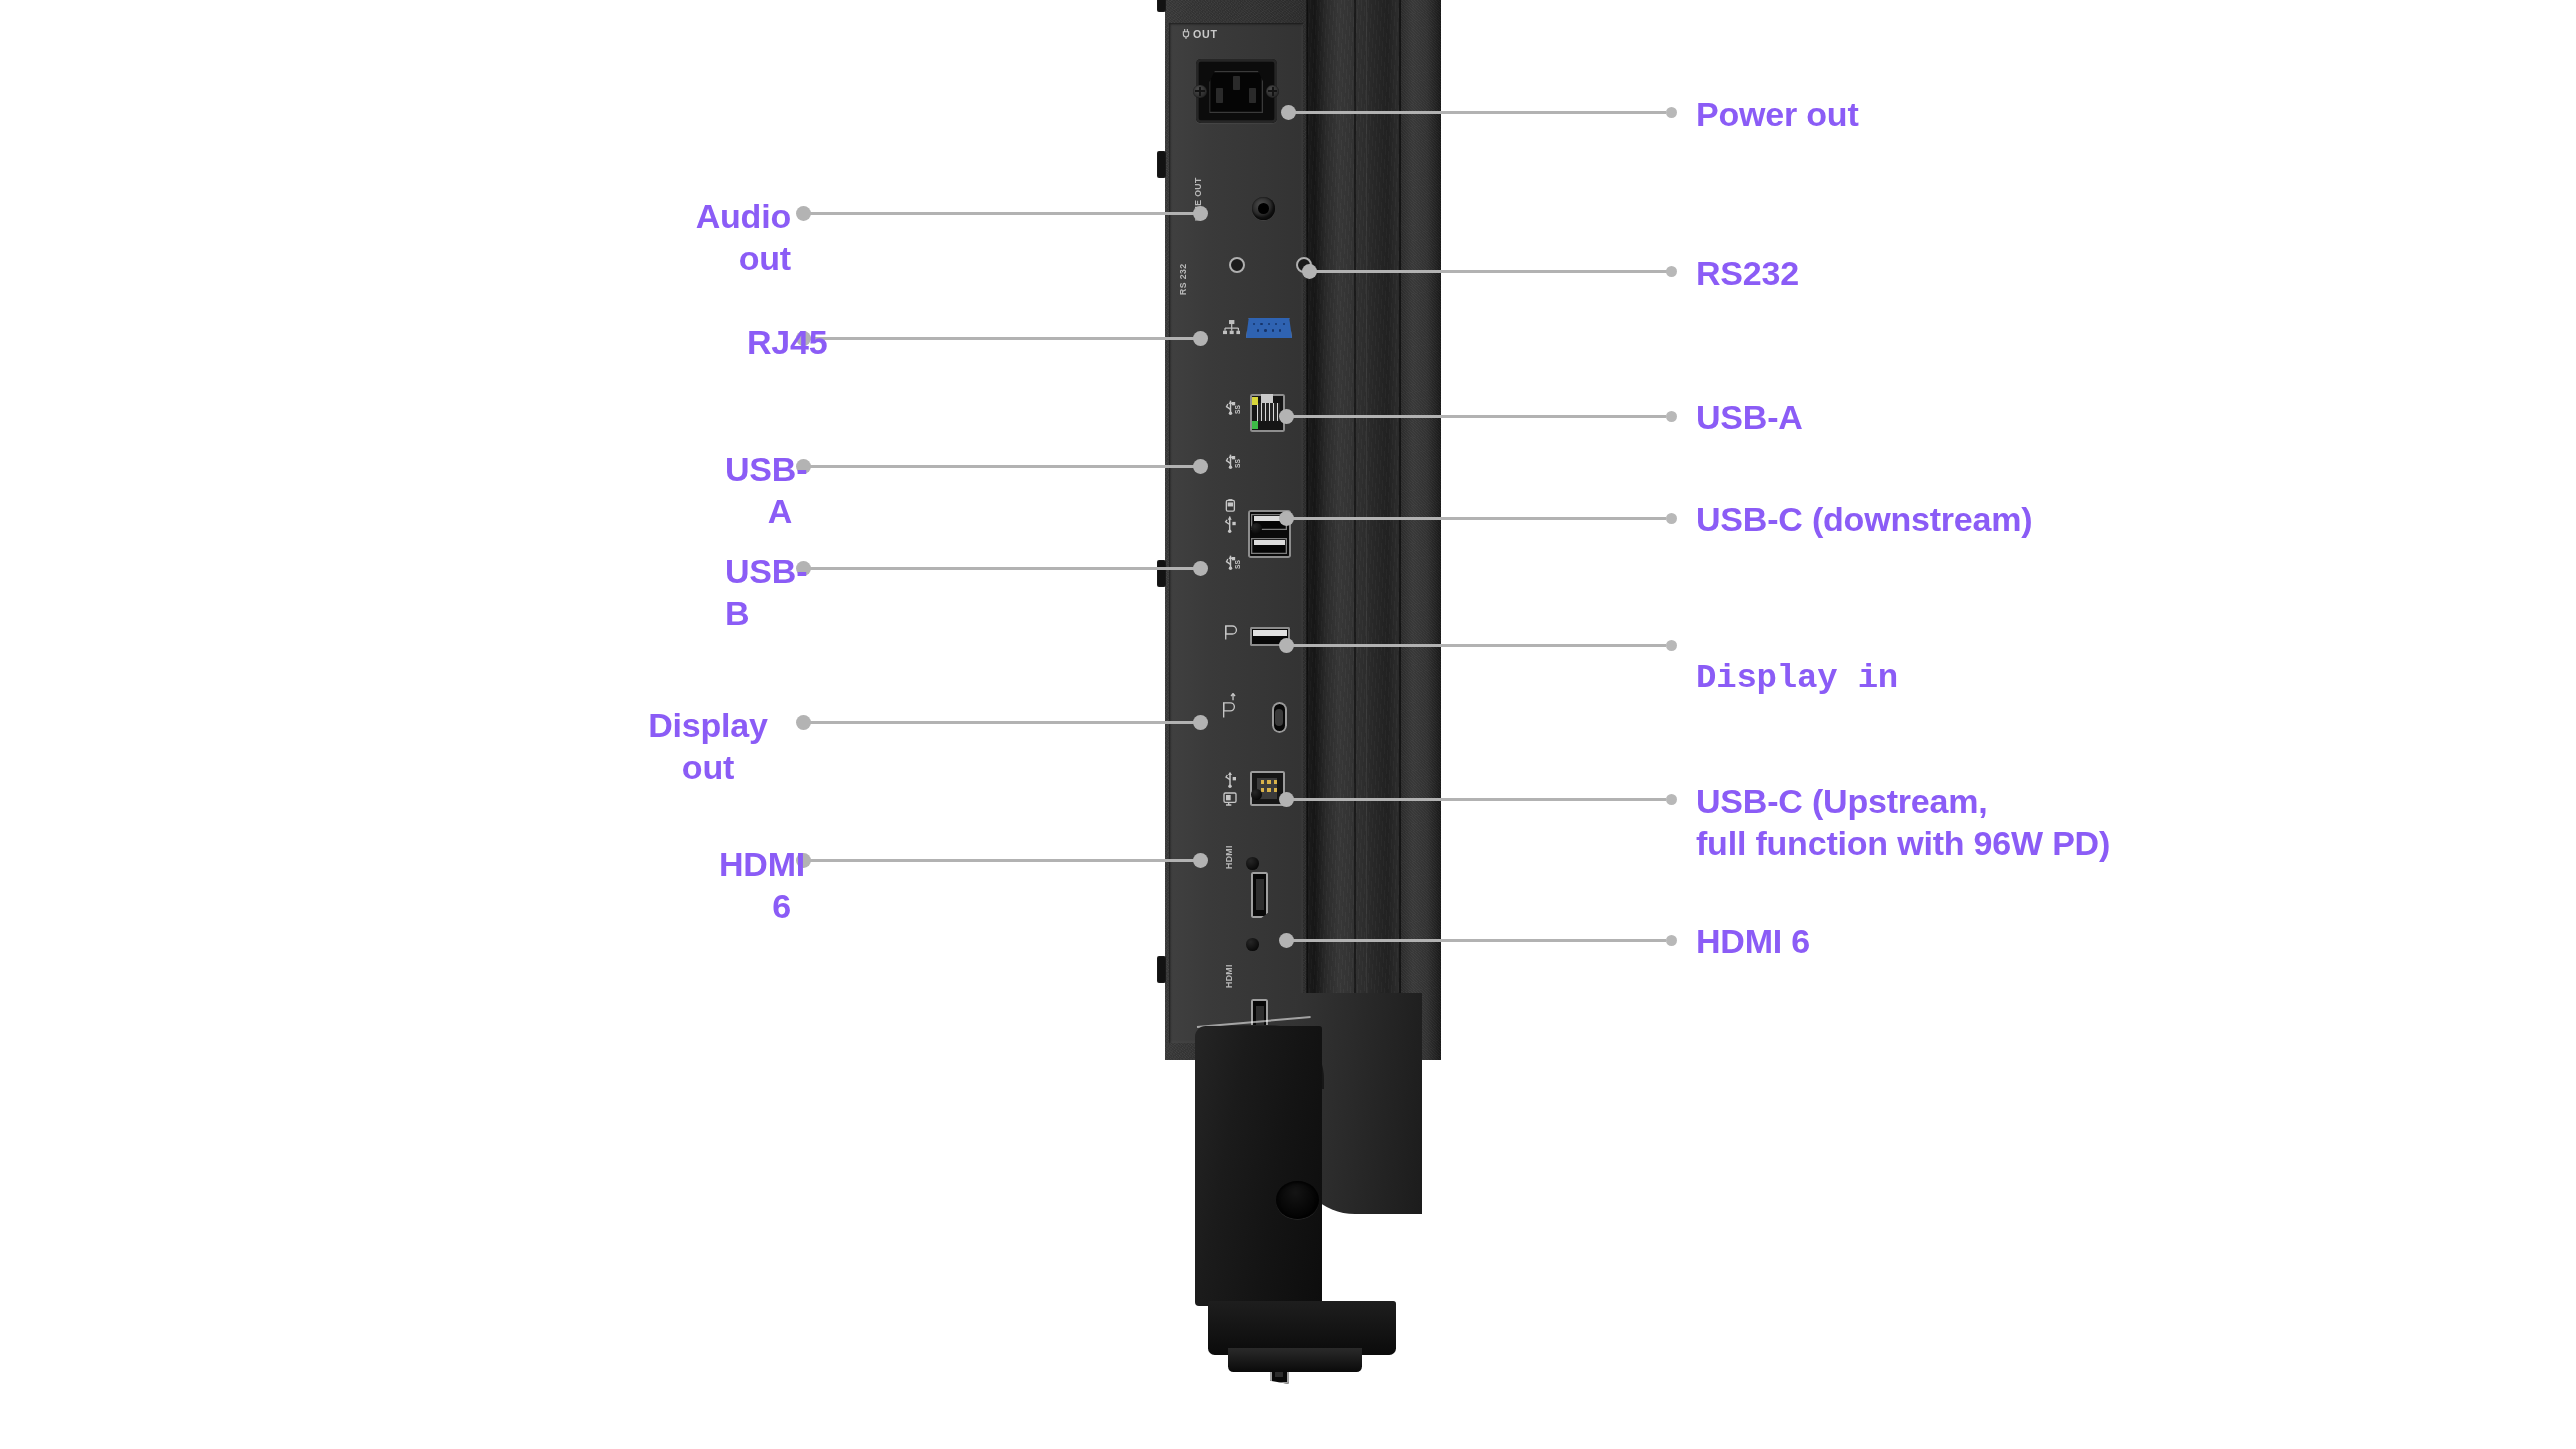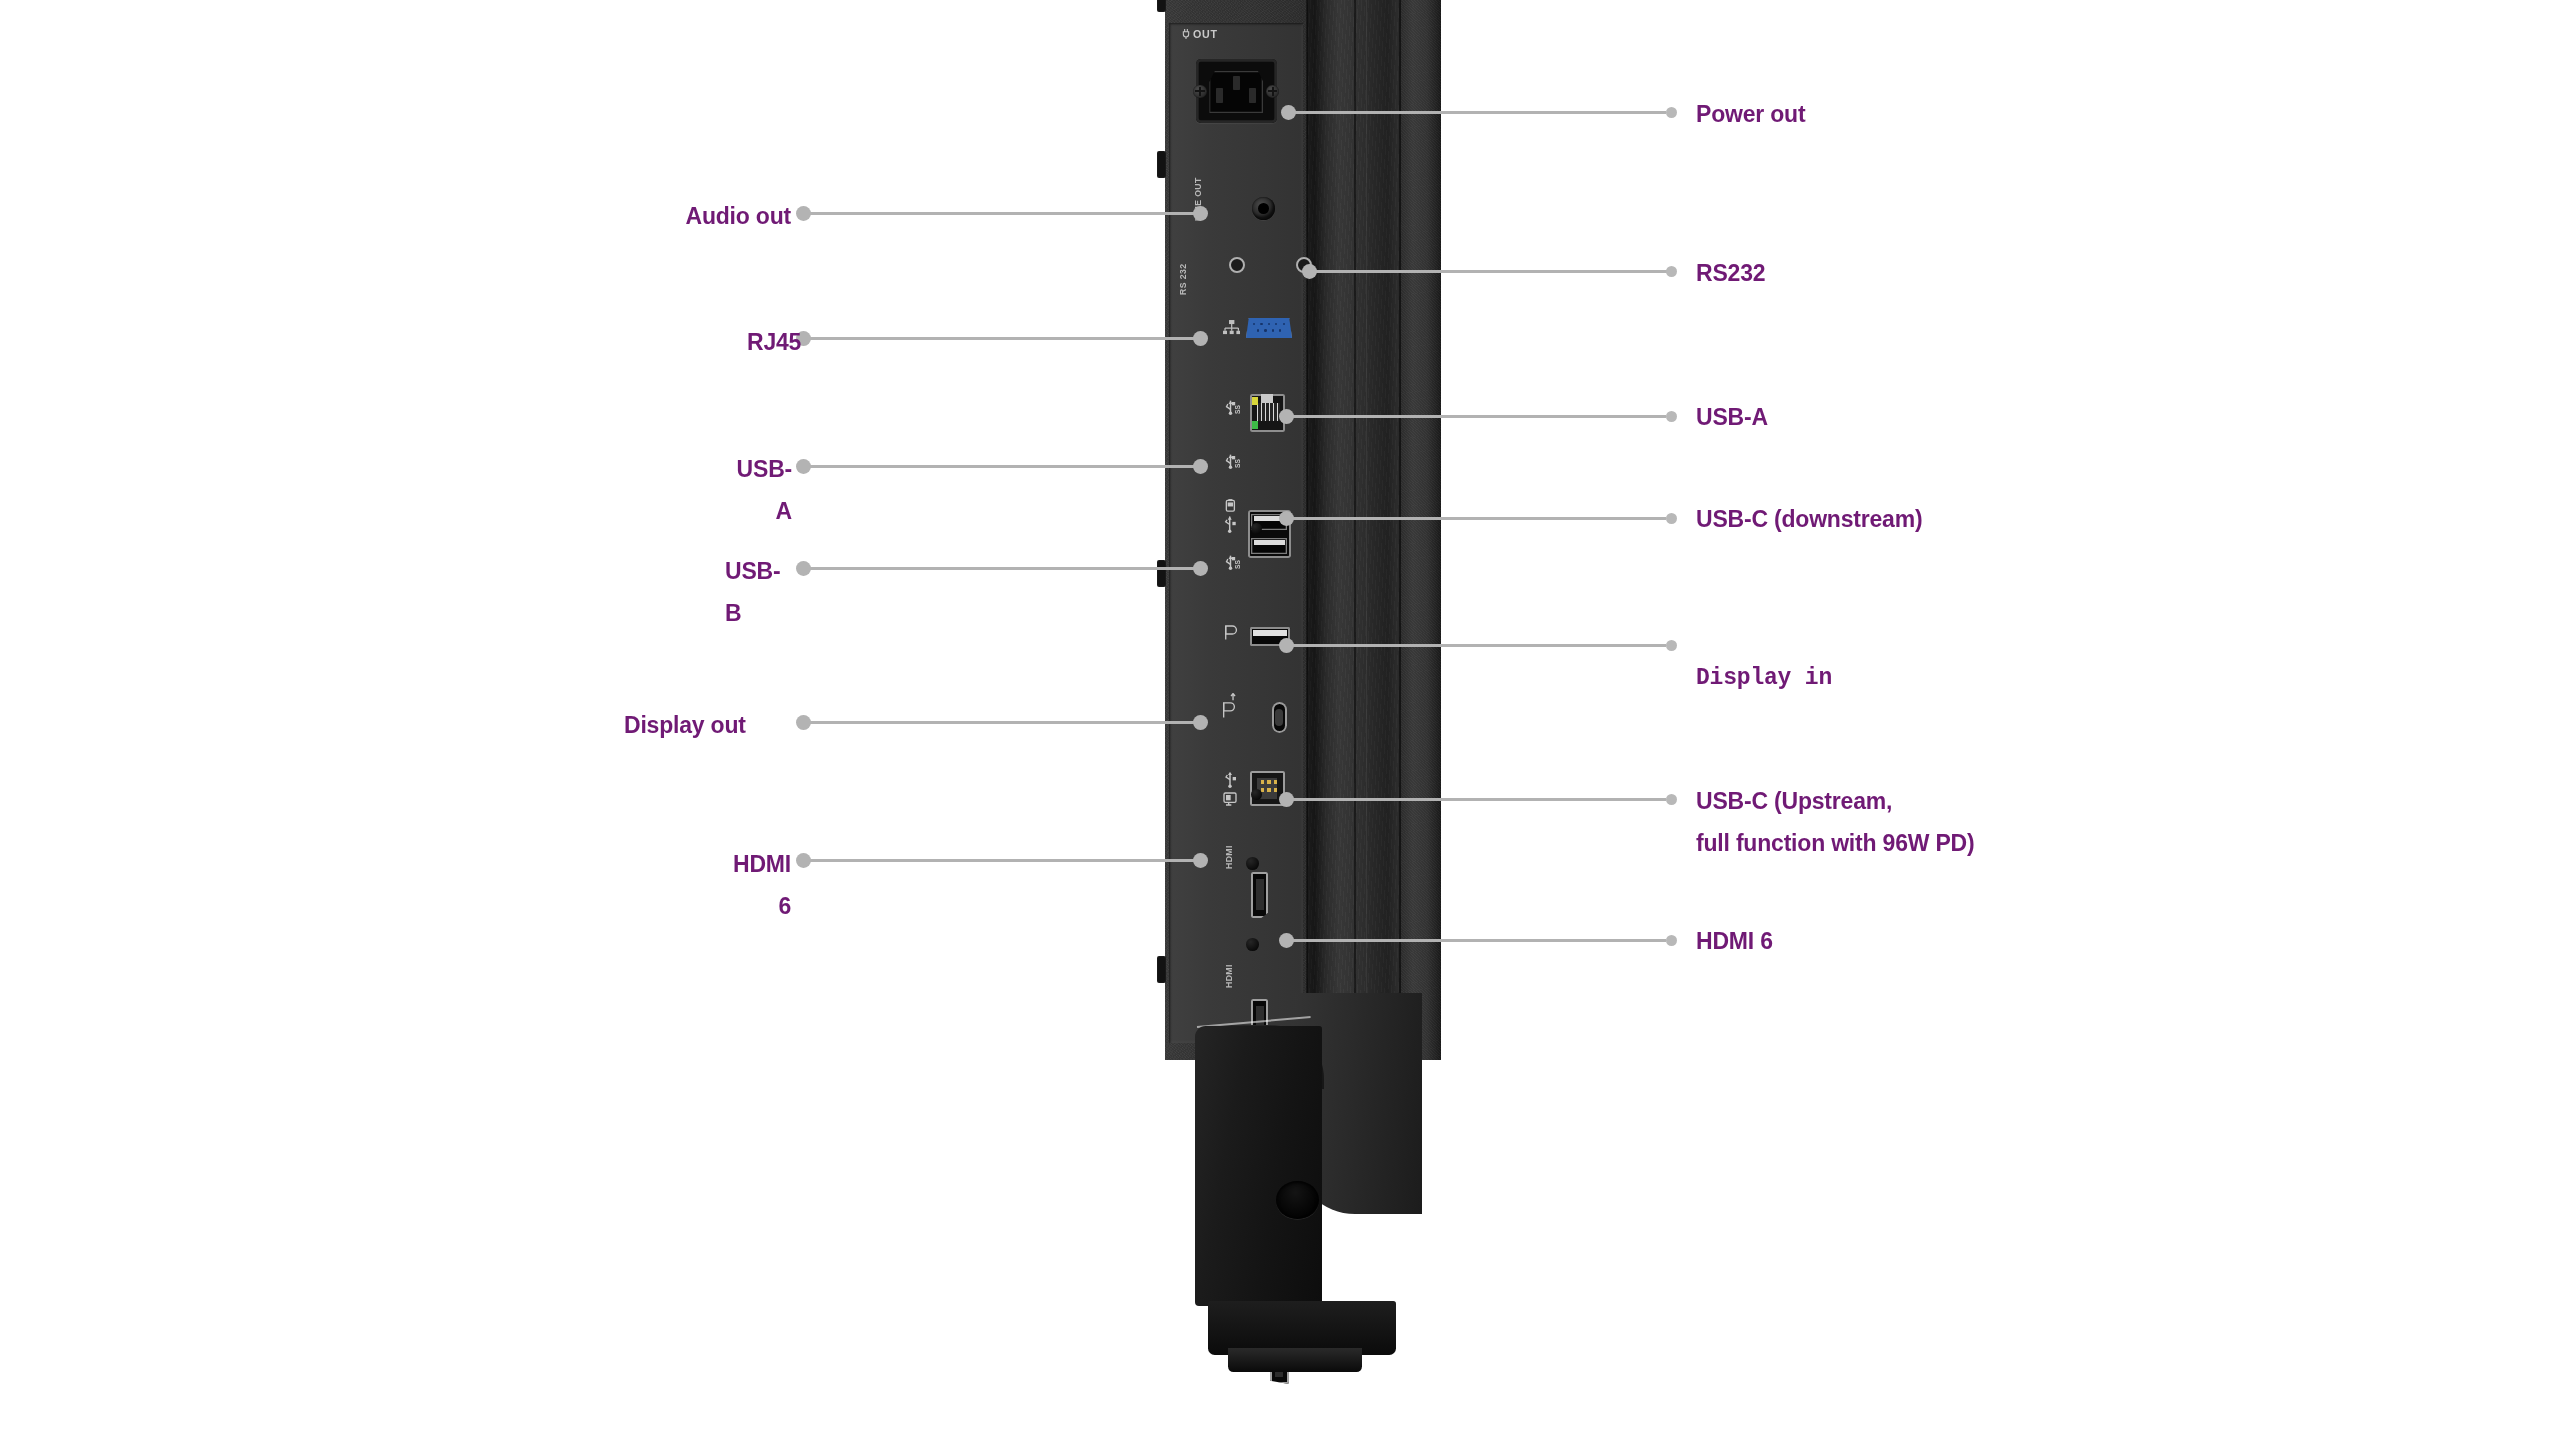--- a/index.html
+++ b/index.html
@@ -191,22 +191,22 @@
     border-radius:0 0 5.4px 5.4px;
   }
   .armcurve{
     position:absolute;left:1295px;top:993px;width:127px;height:221px;
     background:linear-gradient(95deg,#343434 0%,#2b2b2b 40%,#1c1c1c 100%);
     border-radius:0 0 0 60px;
   }
 
   
   .callout-label{
-    position:absolute;color:#701a75;font-weight:700;
-    font-size:23px;line-height:42px;white-space:pre-line;
+    position:absolute;color:#8b5cf6;font-weight:700;
+    font-size:34px;line-height:42px;white-space:pre-line;
     font-family:"Liberation Sans", sans-serif;
     letter-spacing:-0.2px;
   }
   .lead-line{position:absolute;height:2.7px;background:#b2b2b2;}
   .lead-dot{position:absolute;width:14.8px;height:14.8px;border-radius:50%;background:#b3b3b3;}
   .lead-dot.sm{width:11.4px;height:11.4px;background:#b8b8b8;}
 </style>
 </head>
 <body>
 
@@ -400,21 +400,21 @@
       <div class="lead-dot" style="left: 796px; top: 459px;"></div>
       <div class="lead-dot" style="left: 1193px; top: 459px;"></div>
       <div class="callout-label" style="left: 725px; top: 448px; text-align: right; width: 67px;">USB-A</div>
       <div class="lead-line" style="left: 810px; top: 567px; width: 390px;"></div>
       <div class="lead-dot" style="left: 796px; top: 561px;"></div>
       <div class="lead-dot" style="left: 1193px; top: 561px;"></div>
       <div class="callout-label" style="left: 725px; top: 550px; text-align: left; width: 67px;">USB-B</div>
       <div class="lead-line" style="left: 810px; top: 721px; width: 390px;"></div>
       <div class="lead-dot" style="left: 796px; top: 715px;"></div>
       <div class="lead-dot" style="left: 1193px; top: 715px;"></div>
-      <div class="callout-label" style="left: 624px; top: 704px; text-align: left; width: 168px;">Display out</div>
+      <div class="callout-label" style="left: 624px; top: 704px; text-align: center; width: 168px;">Display out</div>
       <div class="lead-line" style="left: 810px; top: 859px; width: 390px;"></div>
       <div class="lead-dot" style="left: 796px; top: 853px;"></div>
       <div class="lead-dot" style="left: 1193px; top: 853px;"></div>
       <div class="callout-label" style="left: 719px; top: 843px; text-align: right; width: 72px;">HDMI 6</div>
       <div class="lead-line" style="left: 1293px; top: 111px; width: 373px;"></div>
       <div class="lead-dot" style="left: 1281px; top: 105px;"></div>
       <div class="lead-dot sm" style="left: 1666px; top: 107px;"></div>
       <div class="callout-label" style="left: 1696px; top: 93px;">Power out</div>
       <div class="lead-line" style="left: 1315px; top: 270px; width: 352px;"></div>
       <div class="lead-dot" style="left: 1302px; top: 264px;"></div>

